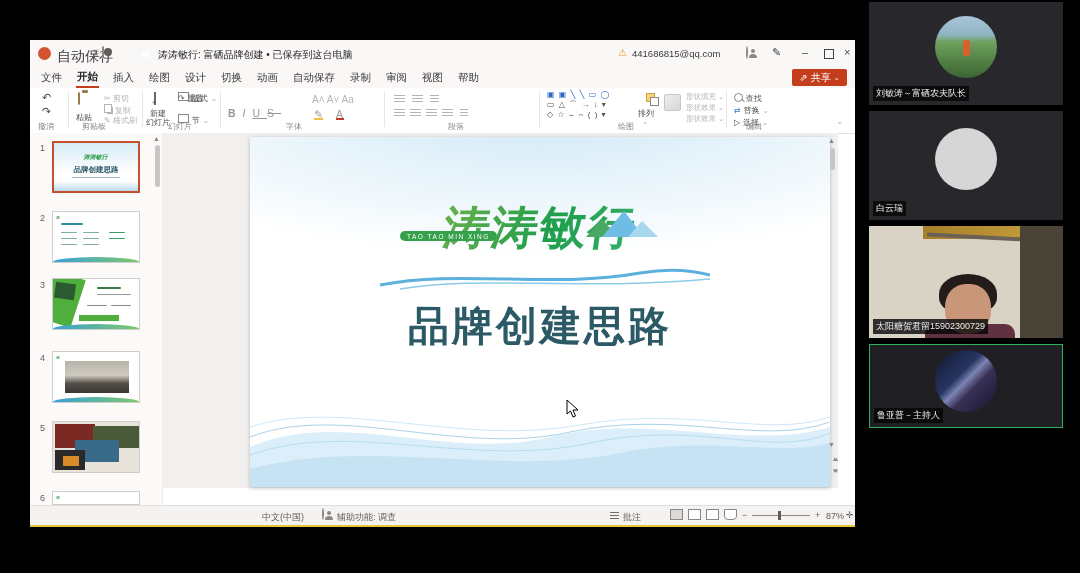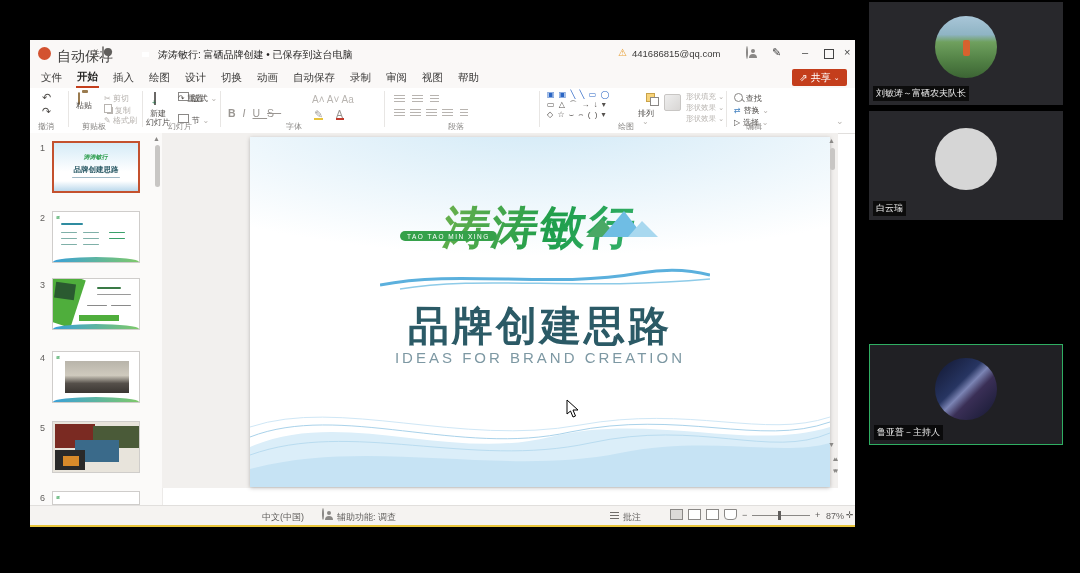--- a/index.html
+++ b/index.html
@@ -157,21 +157,21 @@
 
     <div id="ribbon">
       
       <span class="abs dk" style="left:12px;top:3px;font-size:11px;">↶</span>
       <span class="abs dk" style="left:12px;top:17px;font-size:11px;">↷</span>
       <span class="glabel" style="left:8px;">撤消</span>
       <span class="gsep" style="left:38px;"></span>
 
       
       <span class="abs clip-ic" style="left:48px;top:5px;"></span>
-      <span class="abs rsm dk" style="left:46px;top:12px;">粘贴</span>
+      <span class="abs rsm dk" style="left:46px;top:24px;">粘贴</span>
       <span class="abs rsm gray" style="left:74px;top:5px;"><span>✂</span> <span>剪切</span></span>
       <span class="abs" style="left:74px;top:16px;"><span class="ic copy-ic"></span> <span class="rsm gray">复制</span></span>
       <span class="abs rsm gray" style="left:74px;top:27px;"><span>✎</span> <span>格式刷</span></span>
       <span class="glabel" style="left:52px;">剪贴板</span>
       <span class="gsep" style="left:112px;"></span>
 
       
       <span class="abs nslide-ic" style="left:122px;top:5px;"></span>
       <span class="abs rsm dk" style="left:120px;top:20px;">新建</span>
       <span class="abs rsm dk" style="left:116px;top:29px;">幻灯片</span>
@@ -299,21 +299,20 @@
           <polygon points="6,34 22,16 38,34" fill="#4aa865"></polygon>
           <polygon points="22,34 44,8 64,34" fill="#6fbde4"></polygon>
           <polygon points="48,34 62,18 78,34" fill="#a8d8ef"></polygon>
         </svg>
         <span id="logobadge">TAO TAO MIN XING</span>
         <svg class="abs" style="left:130px;top:128px;" width="330" height="26" viewBox="0 0 330 26">
           <path d="M0,20 C80,4 170,24 260,8 C290,3 315,6 330,10" stroke="#5bb0dd" stroke-width="3" fill="none"></path>
           <path d="M20,24 C100,10 200,26 330,14" stroke="#8ecbe8" stroke-width="1.5" fill="none"></path>
         </svg>
         <div id="slidetitle">品牌创建思路</div>
-        <div id="slidesub">IDEAS FOR BRAND CREATION</div>
         <svg class="abs" style="left:0;bottom:0;" width="580" height="110" viewBox="0 0 580 110" preserveAspectRatio="none">
           <path d="M0,70 C90,30 200,85 300,60 C400,35 500,75 580,50 L580,110 L0,110 Z" fill="#dbeef9"></path>
           <path d="M0,92 C120,60 250,100 370,76 C460,58 530,80 580,66 L580,110 L0,110 Z" fill="#c6e3f4"></path>
           <path d="M0,60 C90,25 210,80 320,55 C430,32 510,70 580,45" stroke="#a9d2ea" fill="none"></path>
           <path d="M0,78 C100,42 220,92 340,66 C450,42 520,82 580,56" stroke="#b9dcf0" fill="none"></path>
           <path d="M0,50 C90,20 210,70 330,48 C440,28 515,62 580,40" stroke="#cfe7f6" fill="none"></path>
         </svg>
         <svg class="abs" style="left:316px;top:262px;" width="14" height="20" viewBox="0 0 14 20">
           <path d="M1,1 L1,15 L4.5,12 L7,18 L9.5,17 L7,11 L12,11 Z" fill="#fff" stroke="#000" stroke-width="1"></path>
         </svg>
@@ -353,20 +352,31 @@
     <div class="tile" style="top:2px;height:103px;">
       <div class="avcircle av-field"></div>
       <div class="plabel">刘敏涛～富硒农夫队长</div>
     </div>
 
     <div class="tile" style="top:111px;height:109px;">
       <div class="avcircle av-gray"></div>
       <div class="plabel">白云瑞</div>
     </div>
 
-
-    <div class="tile activeb" style="top:344px;height:101px;background:#202024;">
+    <div class="tile" style="top:226px;height:112px;">
+      <div class="vid">
+        <div class="strip"></div>
+        <div class="beam"></div>
+        <div class="shade"></div>
+        <div class="body"></div>
+        <div class="hair"></div>
+        <div class="face"></div>
+      </div>
+      <div class="plabel">太阳糖贺君留15902300729</div>
+    </div>
+
+    <div class="tile activeb" style="top:344px;height:84px;background:#202024;">
       <div class="avcircle av-sky"></div>
       <div class="plabel">鲁亚普－主持人</div>
     </div>
 
   </div>
 </div>
 
 </body></html>

